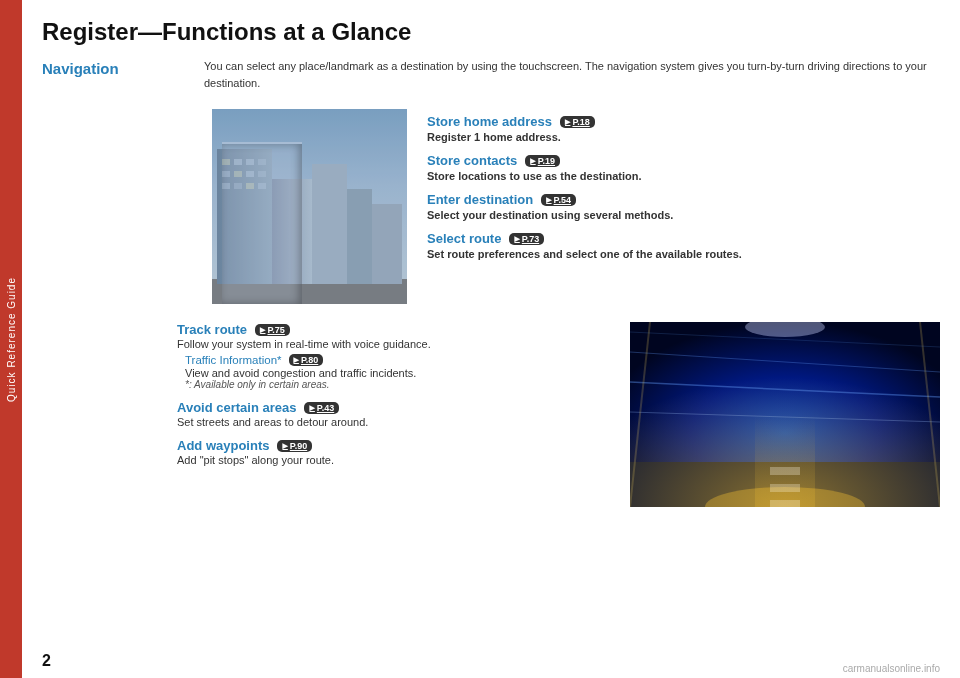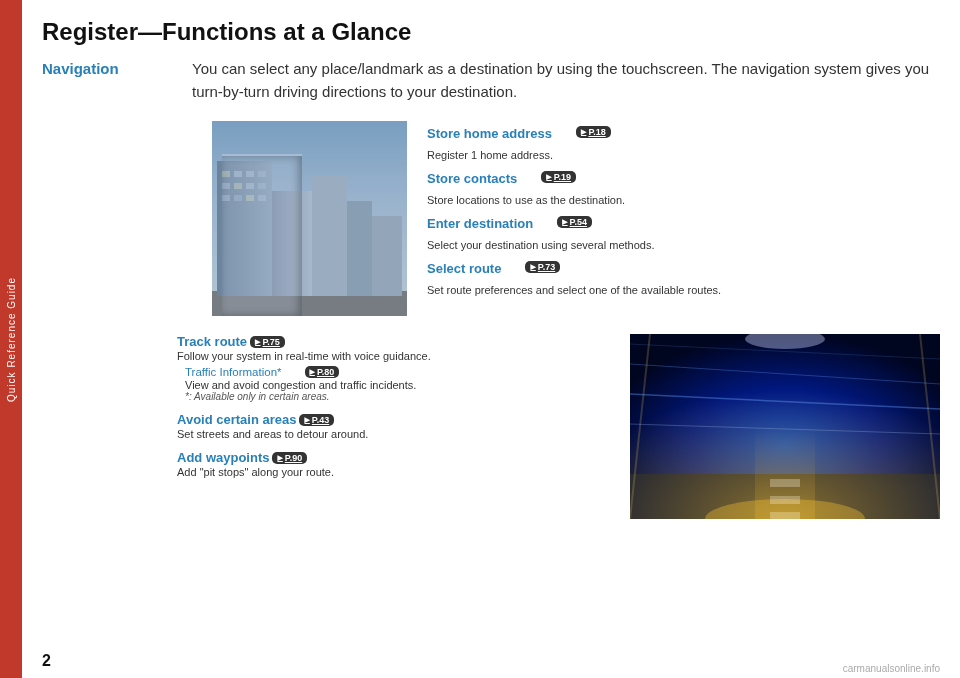--- a/index.html
+++ b/index.html
@@ -61,35 +61,35 @@
       position: absolute;
       bottom: 4px;
       right: 20px;
       font-size: 10px;
       color: #aaa;
     }
 
     
     .nav-section {
       display: flex;
-      gap: 0;
+      gap: 12px;
       margin-bottom: 18px;
     }
 
     .nav-label {
       color: #2980b9;
       font-size: 15px;
       font-weight: bold;
       width: 150px;
       flex-shrink: 0;
       padding-top: 2px;
     }
 
     .nav-description {
-      font-size: 15px;
+      font-size: 11px;
       color: #333;
       line-height: 1.5;
       flex: 1;
     }
 
     
     .top-content {
       display: flex;
       gap: 20px;
       margin-bottom: 18px;
@@ -135,28 +135,29 @@
 
     .feature-item {
       margin-bottom: 10px;
     }
 
     .feature-title {
       font-size: 13px;
       font-weight: bold;
       color: #2980b9;
       display: flex;
-      align-items: flex-start;
-      gap: 21px;
+      align-items: center;
+      gap: 5px;
     }
 
     .feature-desc {
       font-size: 11px;
       color: #333;
-      margin-top: 8px;
+      margin-top: 2px;
+      font-weight: bold;
     }
 
     
     .page-ref {
       display: inline-flex;
       align-items: center;
       background: #333;
       color: #fff;
       font-size: 9px;
       font-weight: bold;
@@ -216,40 +217,41 @@
     .bottom-feature {
       margin-bottom: 10px;
     }
 
     .bottom-feature-title {
       font-size: 13px;
       font-weight: bold;
       color: #2980b9;
       display: flex;
       align-items: center;
+      gap: 5px;
     }
 
     .bottom-feature-desc {
       font-size: 11px;
       color: #333;
       margin-top: 1px;
     }
 
     .sub-feature {
       margin-top: 4px;
       margin-bottom: 4px;
       padding-left: 8px;
     }
 
     .sub-feature-title {
       font-size: 11.5px;
       color: #2980b9;
       display: flex;
       align-items: center;
-      gap: 20px;
+      gap: 4px;
     }
 
     .sub-feature-desc {
       font-size: 11px;
       color: #333;
       margin-top: 1px;
     }
 
     .sub-note {
       font-size: 10px;

